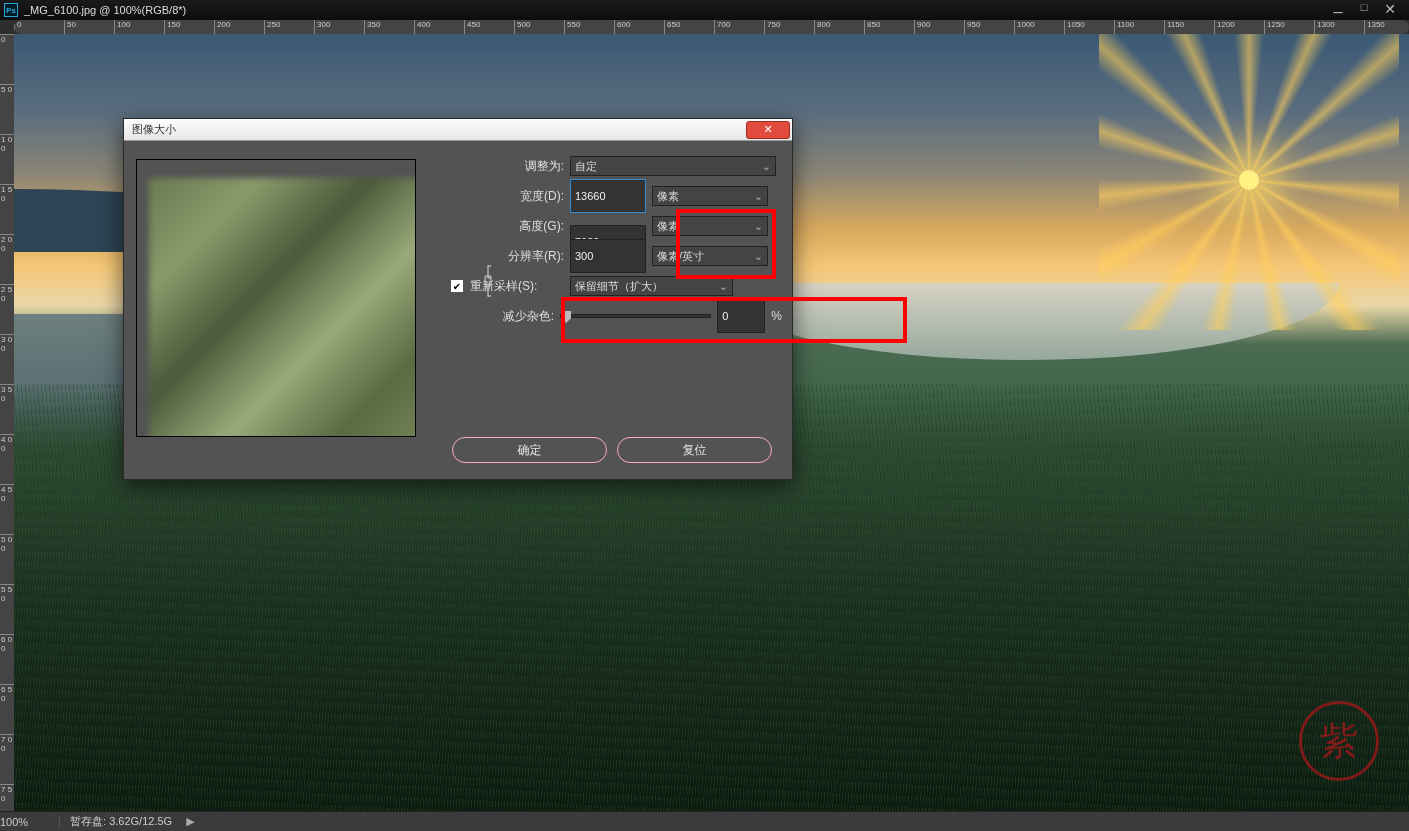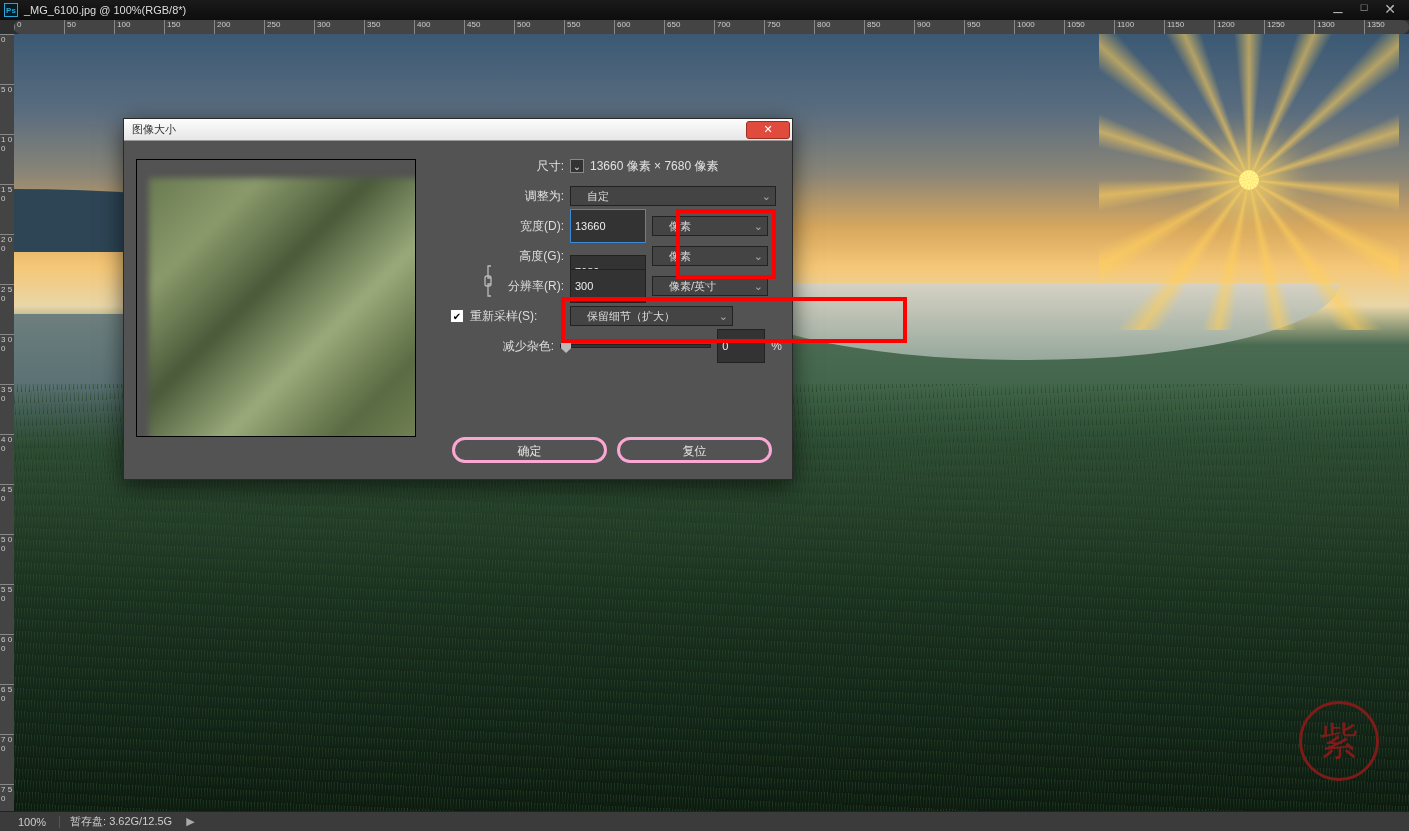--- a/index.html
+++ b/index.html
@@ -30,34 +30,34 @@
 .dialog-body{position:absolute;top:22px;left:0;right:0;bottom:0;background:#535353;color:#ddd;font-size:12px;}
 .preview{position:absolute;left:12px;top:18px;width:280px;height:278px;background:linear-gradient(135deg,#6a7a52 0%,#8a9a6a 20%,#4a5a3a 40%,#9aaa7a 60%,#5a6a42 80%,#7a8a5a 100%);filter:blur(3px);}
 .preview-wrap{position:absolute;left:12px;top:18px;width:280px;height:278px;border:1px solid #000;overflow:hidden;}
 .fields{position:absolute;left:310px;right:10px;top:12px;}
 .row{display:flex;align-items:center;height:26px;gap:6px;margin-bottom:4px;}
 .lab{width:130px;text-align:right;color:#e0e0e0;}
 .val{color:#e0e0e0;}
 .gear{width:16px;height:16px;margin-left:10px;color:#ddd;display:inline-flex;align-items:center;justify-content:center;}
 .chk-icon{display:inline-flex;width:14px;height:14px;border:1px solid #888;background:#333;align-items:center;justify-content:center;font-size:10px;}
 .input{background:#333;border:1px solid #222;height:20px;color:#eee;padding:16px 4px;font-size:11px;}
-.select{background:#444;border:1px solid #222;height:20px;color:#ddd;padding:0 16px;font-size:11px;display:flex;align-items:center;position:relative;}
+.select{background:#444;border:1px solid #222;height:20px;color:#ddd;padding:0 4px;font-size:11px;display:flex;align-items:center;position:relative;}
 .select::after{content:"⌄";position:absolute;right:4px;color:#aaa;}
 .link-icon{position:absolute;left:356px;top:122px;width:16px;height:36px;display:flex;align-items:center;justify-content:center;color:#bbb;}
 .link-icon svg{width:14px;height:34px;}
 .highlight{position:absolute;border:4px solid #f00;pointer-events:none;}
 .hl1{left:552px;top:90px;width:100px;height:70px;}
 .hl2{left:437px;top:178px;width:346px;height:46px;}
 .checkbox{width:14px;height:14px;background:#fff;border:1px solid #555;display:inline-flex;align-items:center;justify-content:center;color:#000;font-size:10px;}
 .slider{width:176px;height:4px;background:#333;border:1px solid #222;position:relative;}
 .slider-thumb{position:absolute;left:0;top:-4px;width:10px;height:12px;background:#bbb;clip-path:polygon(0 0,100% 0,100% 60%,50% 100%,0 60%);}
 .btns{position:absolute;bottom:16px;left:328px;display:flex;gap:10px;}
-.btn{width:155px;height:26px;border:3px solid #f9a8d4;border-radius:14px;background:#535353;color:#e5e5e5;display:flex;align-items:flex-end;justify-content:center;font-size:12px;}
+.btn{width:155px;height:26px;border:1px solid #f9a8d4;border-radius:14px;background:#535353;color:#e5e5e5;display:flex;align-items:center;justify-content:center;font-size:12px;}
 .statusbar{position:absolute;bottom:0;left:0;right:0;height:20px;background:#3b3b3b;display:flex;align-items:center;color:#ccc;font-size:11px;border-top:1px solid #222;}
-.statusbar .zoom{width:60px;padding-left:18px;border-right:1px solid #555;}
+.statusbar .zoom{width:60px;padding-left:0;border-right:1px solid #555;}
 .statusbar .scratch{padding-left:10px;}
 .statusbar .arrow{margin-left:14px;color:#aaa;}
 </style>
 </head>
 <body>
 
 <div class="titlebar">
   <span class="ps-icon">Ps</span>
   <span>_MG_6100.jpg @ 100%(RGB/8*)</span>
   <div class="winbtns">
@@ -103,25 +103,20 @@
   <div class="dialog-titlebar">
     <span>图像大小</span>
     <div class="dialog-close">✕</div>
   </div>
   <div class="dialog-body">
     <div class="preview-wrap">
         <div class="preview"></div>
       </div>
 
     <div class="fields">
-      <div class="row">
-        <span class="lab">尺寸:</span>
-        <span class="chk-icon">⌄</span>
-        <span class="val">13660 像素 × 7680 像素</span>
-      </div>
       <div class="row">
         <span class="lab">调整为:</span>
         <div class="select" style="width:206px">
             <span>自定</span>
           </div>
       </div>
       <div class="row" style="margin-left:60px;">
         <span style="width:70px;text-align:right">宽度(D):</span>
         <input class="input" style="width: 76px; border: 1px solid rgb(58, 139, 214);" value="13660">
         <div class="select" style="width:116px">

